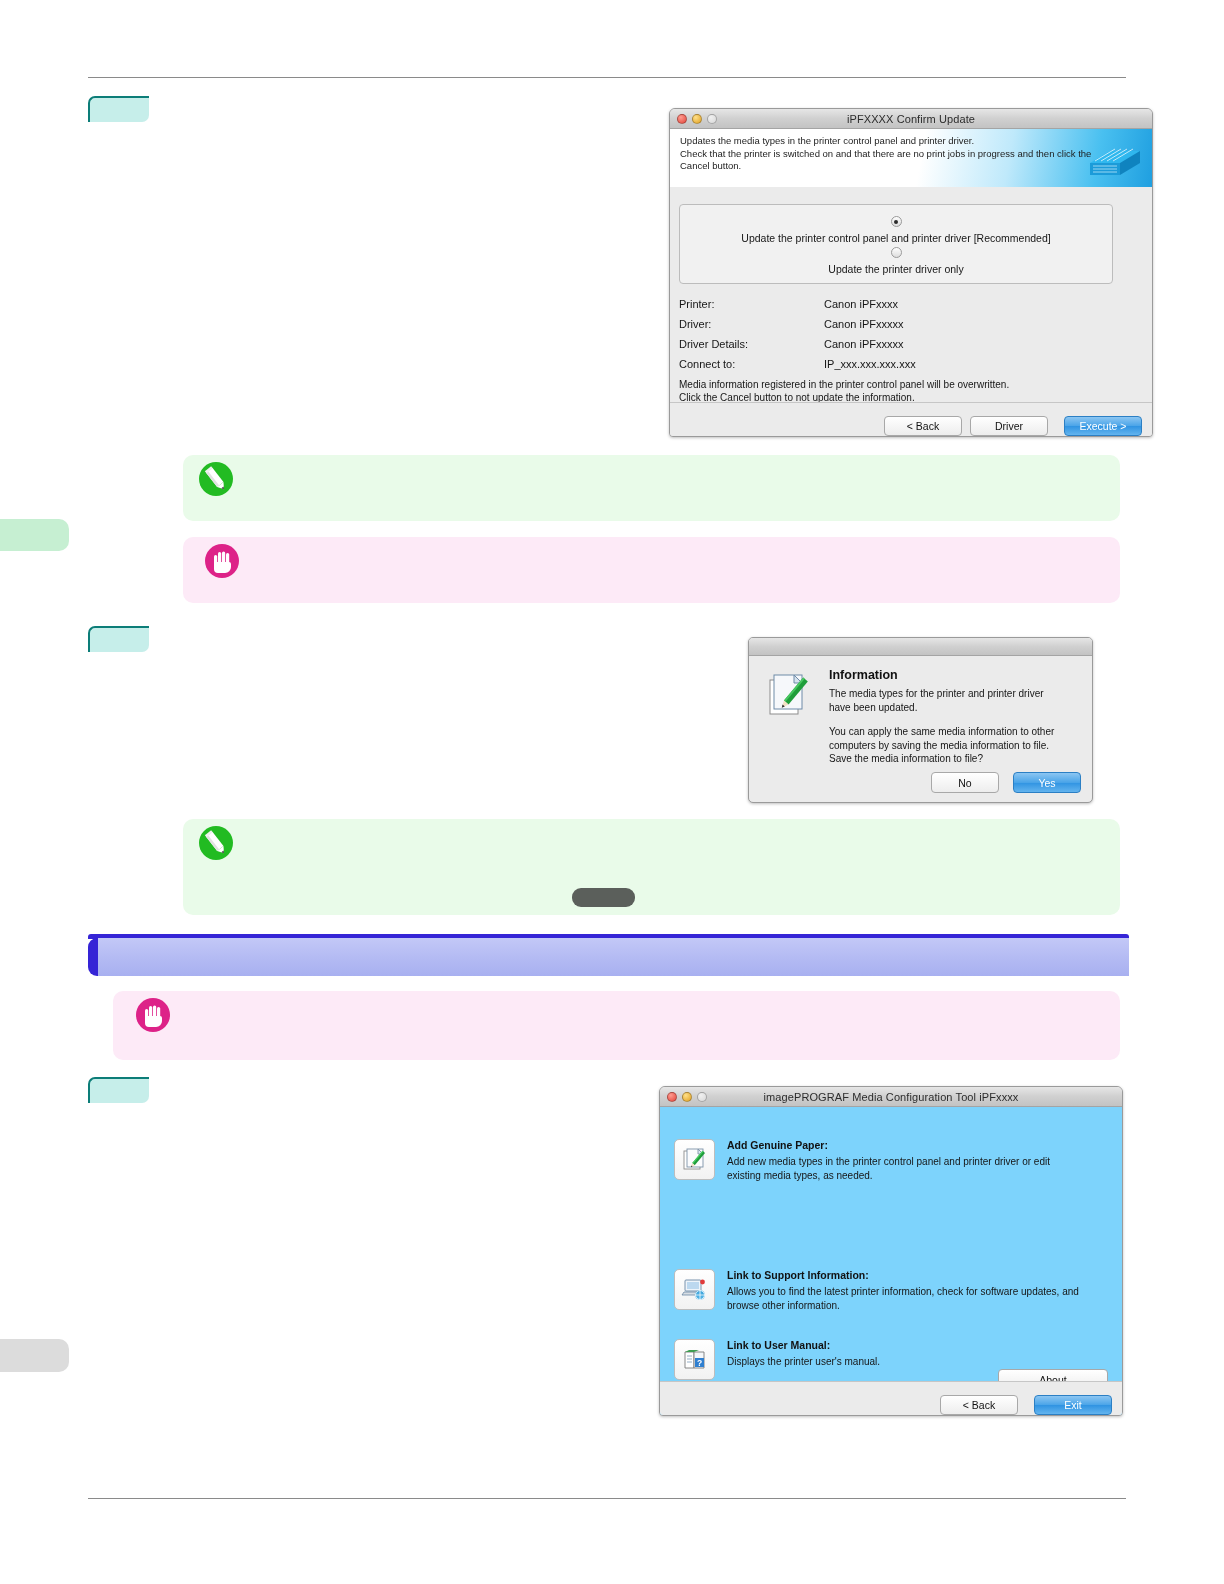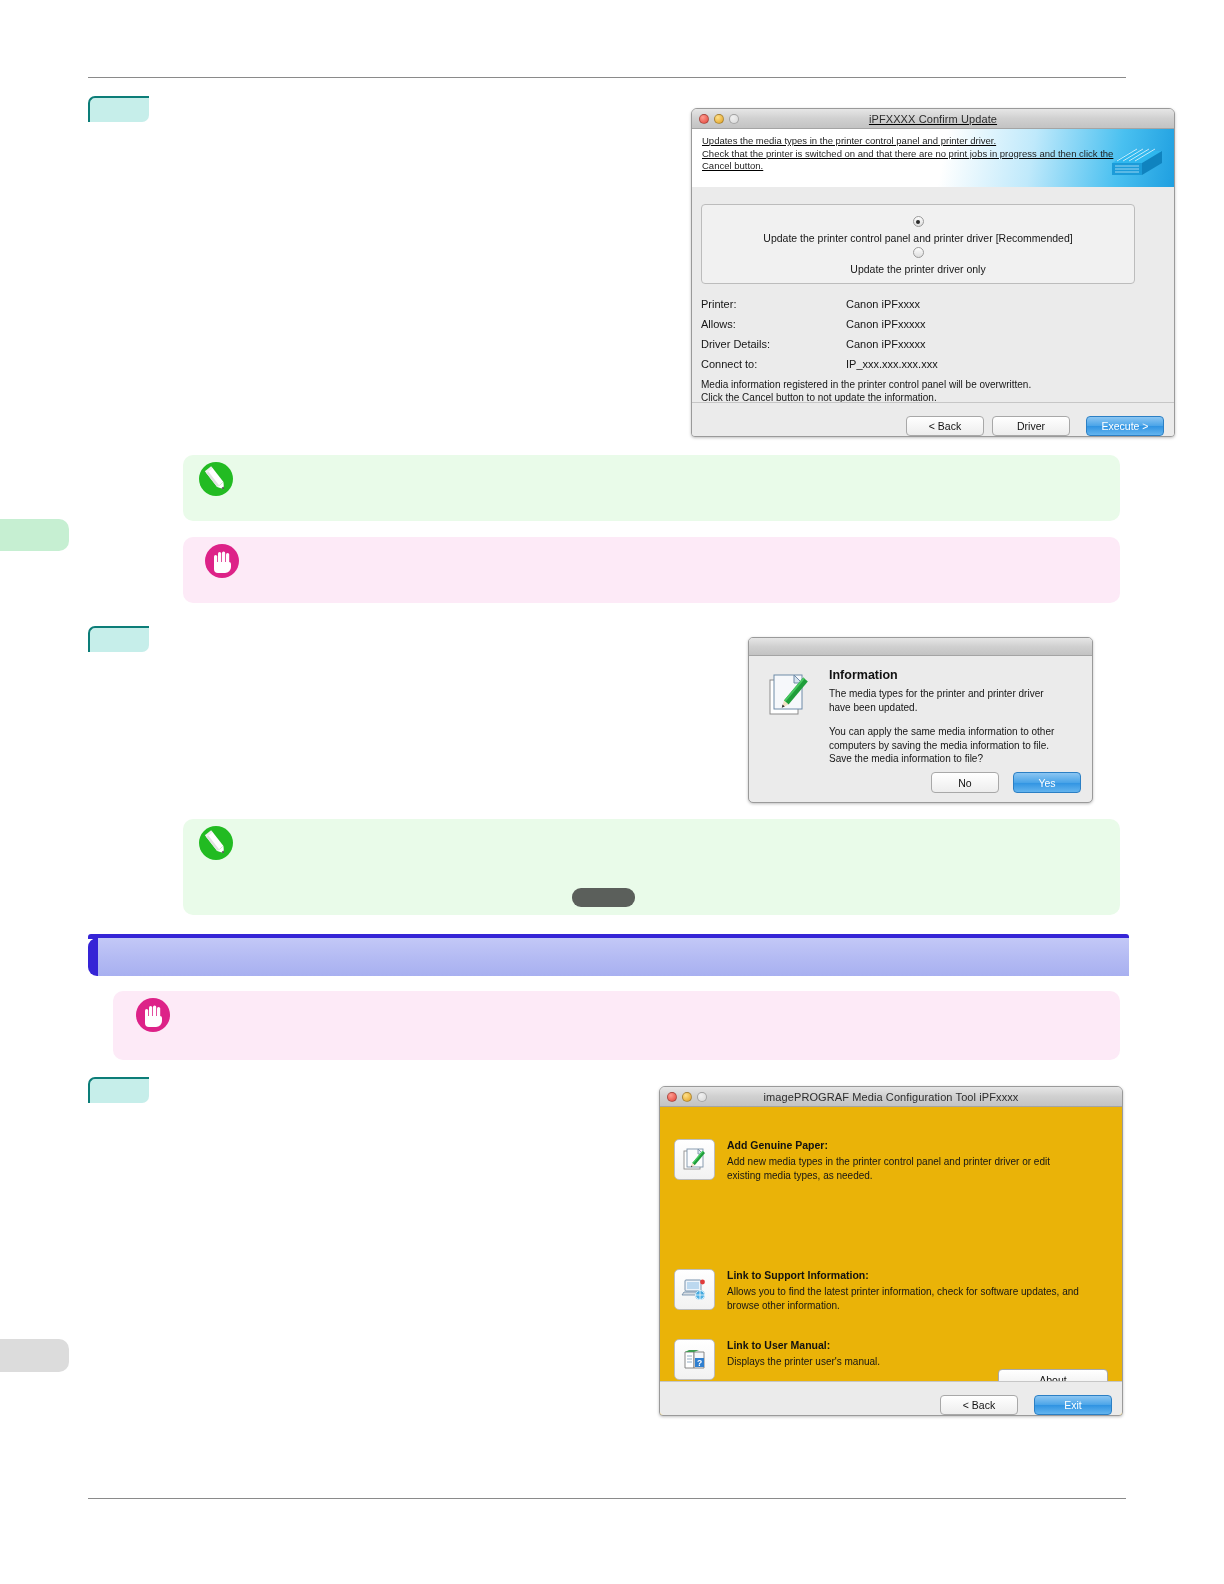--- a/index.html
+++ b/index.html
@@ -104,21 +104,21 @@
   .traffic { position: absolute; left: 7px; top: 5px; display: flex; gap: 5px; }
   .traffic i {
     display: block; width: 10px; height: 10px; border-radius: 50%;
     border: 1px solid rgba(0,0,0,.28);
   }
   .traffic i.r { background: radial-gradient(circle at 35% 30%, #ff9b8f, #e2453b); }
   .traffic i.y { background: radial-gradient(circle at 35% 30%, #ffe08a, #e0a021); }
   .traffic i.g { background: radial-gradient(circle at 35% 30%, #f0f0f0, #d8d8d8); }
 
   
-  #win-confirm { left: 691px; top: 108px; width: 484px; height: 329px; text-decoration: underline; }
+  #win-confirm { left: 669px; top: 108px; width: 484px; height: 329px; }
 
   .cu-banner {
     position: relative; height: 58px;
     background: linear-gradient(100deg,#ffffff 0%, #ffffff 52%, #bfe9fb 70%, #49c0f0 88%, #1f9fe0 100%);
     padding: 6px 20px 0 10px;
     overflow: hidden;
   }
   .cu-banner p { font-size: 9.5px; line-height: 12.5px; color: #1d1d1d; }
   .printer-gfx { position: absolute; right: 6px; top: 4px; width: 62px; height: 50px; }
 
@@ -176,21 +176,21 @@
   .info-text h3 { font-size: 12.5px; color: #111; margin-bottom: 5px; font-weight: bold; }
   .info-text p { font-size: 10px; line-height: 13.5px; color: #161616; }
   .info-text p.sp { margin-top: 11px; }
   .info-btns {
     position: absolute; right: 11px; bottom: 9px; display: flex; gap: 6px;
   }
   .info-btns .btn { min-width: 68px; height: 21px; text-align: center; }
 
   
   #win-mct { left: 659px; top: 1086px; width: 464px; height: 330px; }
-  .mct-body { background: #eab308; height: 100%; padding: 14px 14px 0 14px; position: relative; }
+  .mct-body { background: #7dd3fc; height: 100%; padding: 14px 14px 0 14px; position: relative; }
   .mct-item { display: flex; gap: 12px; position: absolute; }
   .mct-item.a { left: 14px; top: 32px; width: 430px; }
   .mct-item.b { left: 14px; top: 162px; width: 430px; }
   .mct-item.c { left: 14px; top: 232px; width: 430px; }
   .mct-icon-box {
     width: 41px; height: 41px; flex: none;
     background: linear-gradient(180deg,#ffffff,#f2f2f2);
     border: 1px solid #bdbdbd; border-radius: 5px;
     display: flex; align-items: center; justify-content: center;
   }
@@ -268,21 +268,21 @@
             <span>Update the printer driver only</span>
           </div>
         </div>
 
         <div class="info-table">
           <div class="info-row">
             <span class="k">Printer:</span>
             <span class="v">Canon iPFxxxx</span>
           </div>
           <div class="info-row">
-            <span class="k">Allows:</span>
+            <span class="k">Driver:</span>
             <span class="v">Canon iPFxxxxx</span>
           </div>
           <div class="info-row">
             <span class="k">Driver Details:</span>
             <span class="v">Canon iPFxxxxx</span>
           </div>
           <div class="info-row">
             <span class="k">Connect to:</span>
             <span class="v">IP_xxx.xxx.xxx.xxx</span>
           </div>

